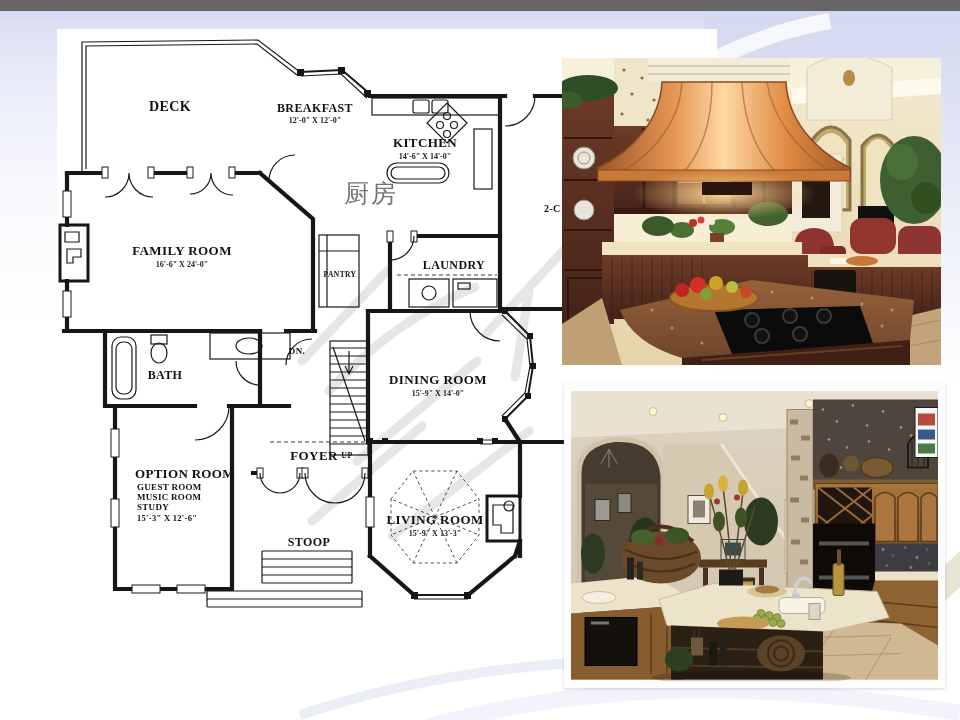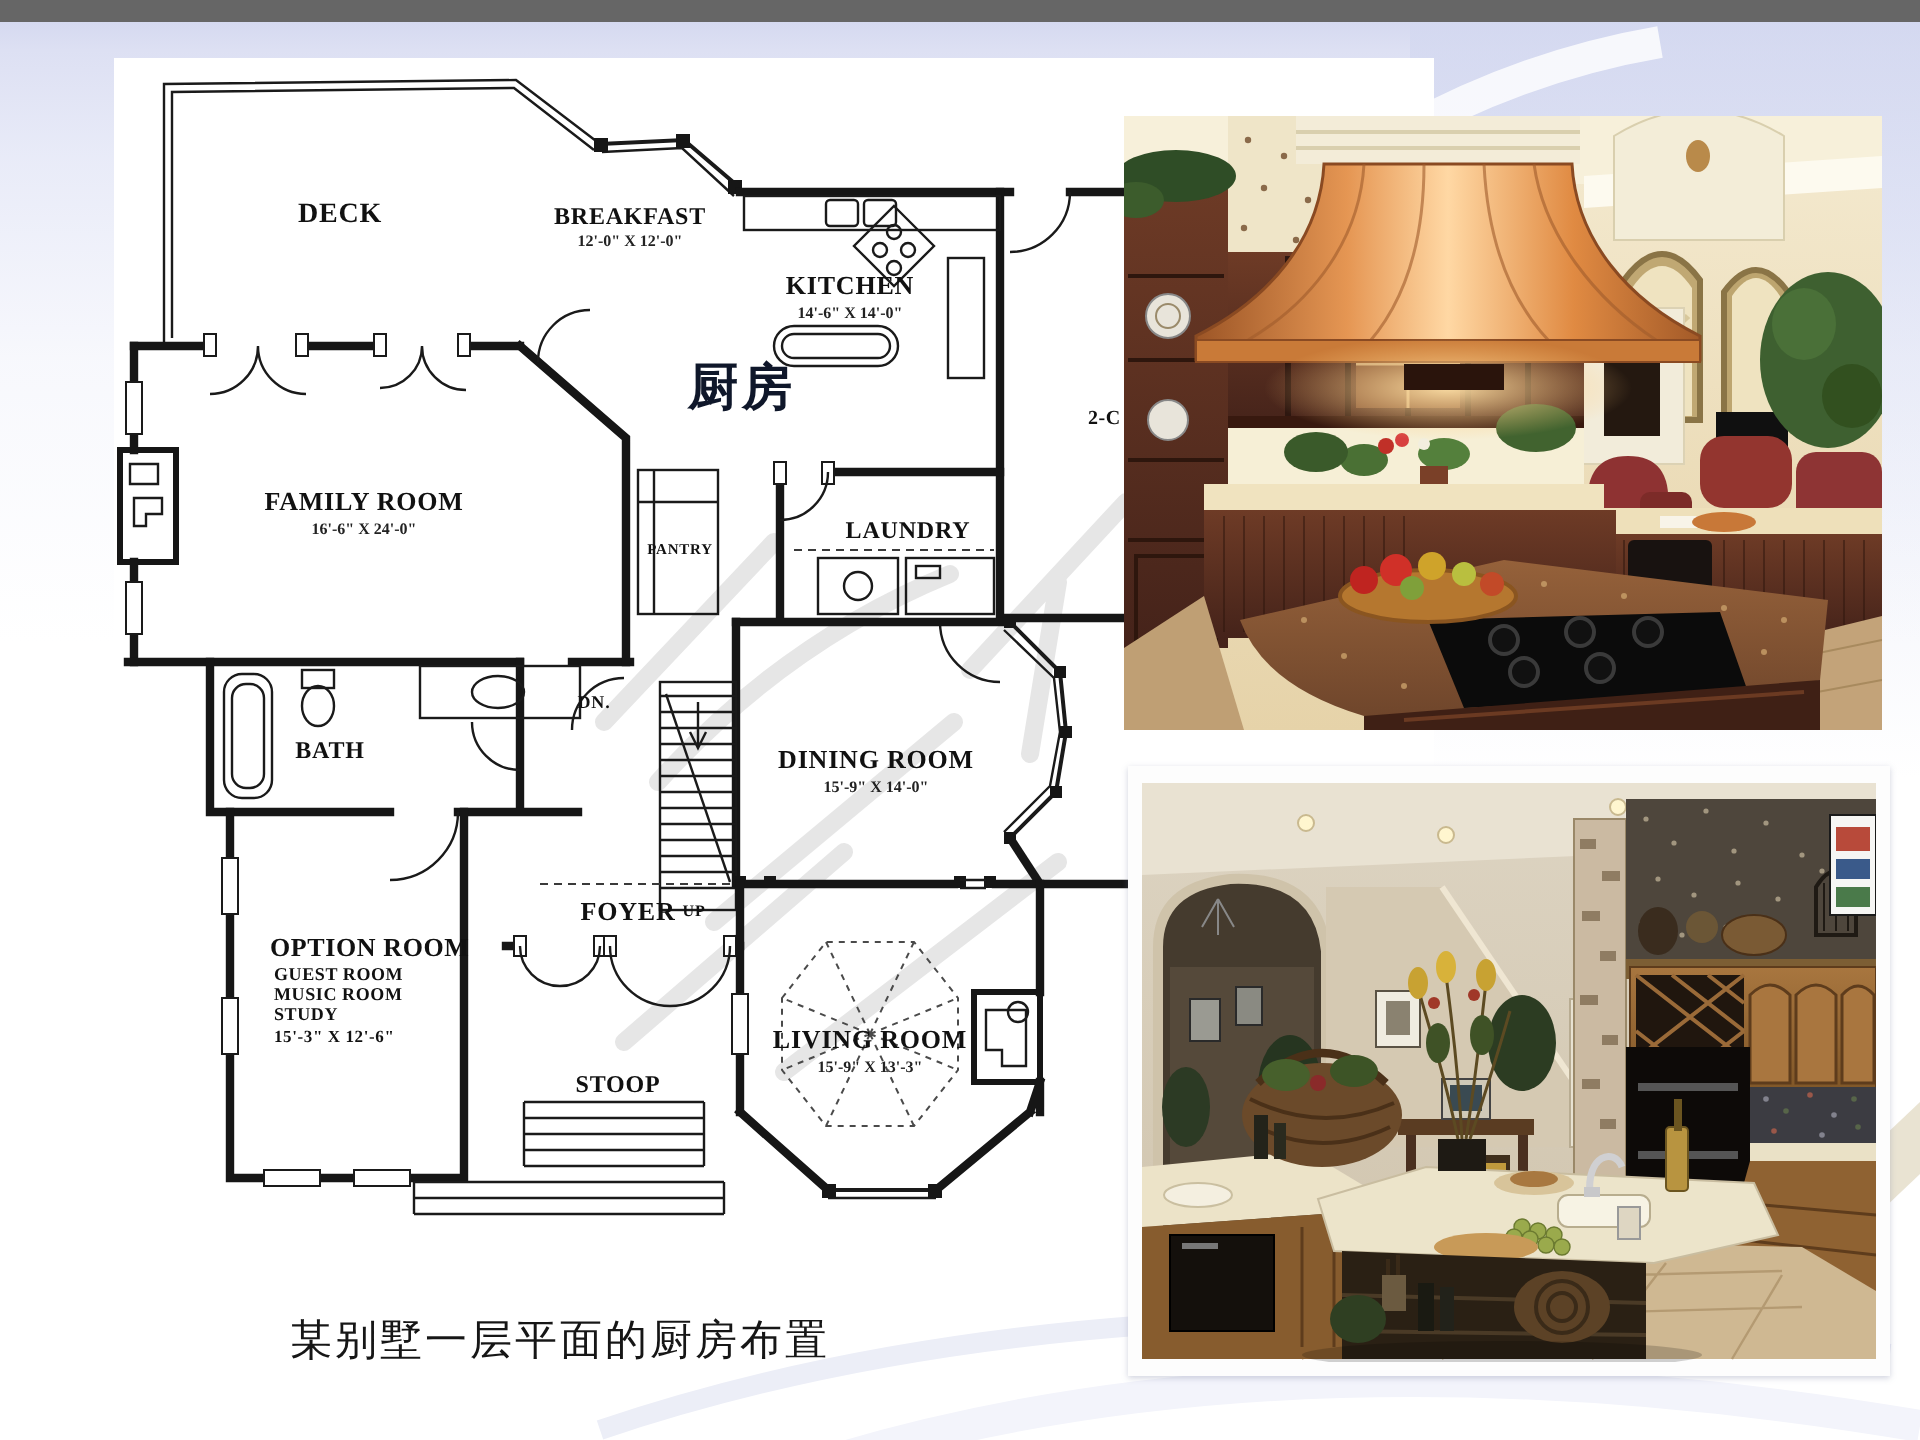--- a/index.html
+++ b/index.html
@@ -5,22 +5,22 @@
   html,body{margin:0;padding:0;background:#666;}
   .slide{position:relative;width:960px;height:720px;background:#ffffff;overflow:hidden;
          font-family:"Liberation Sans",sans-serif;margin-top:11px;}
   .bg-grad{position:absolute;inset:0;z-index:0;
     background:linear-gradient(to bottom,#d5d9f0 0px,#dde0f3 14px,rgba(229,232,247,.85) 70px,
                rgba(238,240,250,.45) 170px,rgba(255,255,255,0) 310px);}
   .bg-right{position:absolute;right:0;top:0;width:255px;height:430px;z-index:0;
     background:linear-gradient(to bottom,rgba(211,216,240,.75),rgba(255,255,255,0) 88%);}
   .swooshes{position:absolute;inset:0;z-index:1;pointer-events:none;}
   .floorplan{position:absolute;left:57px;top:18px;width:660px;height:622px;background:#fff;z-index:2;}
-  .callout{position:absolute;left:344px;top:166px;z-index:5;font-size:25px;font-weight:700;
-           color:#0f172a;letter-spacing:2px;}
+  .callout{position:absolute;left:344px;top:166px;z-index:5;font-size:25px;font-weight:400;
+           color:#737373;letter-spacing:2px;}
   .caption{position:absolute;left:145px;top:645px;z-index:4;font-size:21px;color:#161616;
            letter-spacing:1.5px;font-weight:500;}
   .photo{position:absolute;z-index:3;}
   .photo1{left:562px;top:47px;width:379px;height:307px;}
   .photo2-frame{left:564px;top:372px;width:381px;height:305px;background:#fdfdfd;
                 box-shadow:0 1px 3px rgba(120,125,160,.35);}
   .photo2-inner{position:absolute;left:7px;top:7px;width:367px;height:291px;overflow:hidden;}
   
   .t1{stroke:#1a1a1a;stroke-width:1.2;fill:none;}
   .t2{stroke:#1a1a1a;stroke-width:2;fill:none;}
@@ -529,15 +529,14 @@
       <rect x="138" y="250" width="8" height="24" fill="#1a1a12"></rect>
           <rect x="149" y="252" width="7" height="22" fill="#22221a"></rect>
       <rect x="120" y="246" width="12" height="18" fill="#6b5a40"></rect>
       <path d="M123,246 v-8 m5,8 v-10" stroke="#3a2a18" stroke-width="2"></path>
       <ellipse cx="108" cy="268" rx="14" ry="12" fill="#2f3f22"></ellipse>
       <ellipse cx="180" cy="286" rx="100" ry="7" fill="rgba(0,0,0,.18)"></ellipse>
     </svg>
     </div>
   </div>
 
-  <div class="caption">某别墅一层平面的厨房布置</div>
 
 </div>
 
 </body></html>

